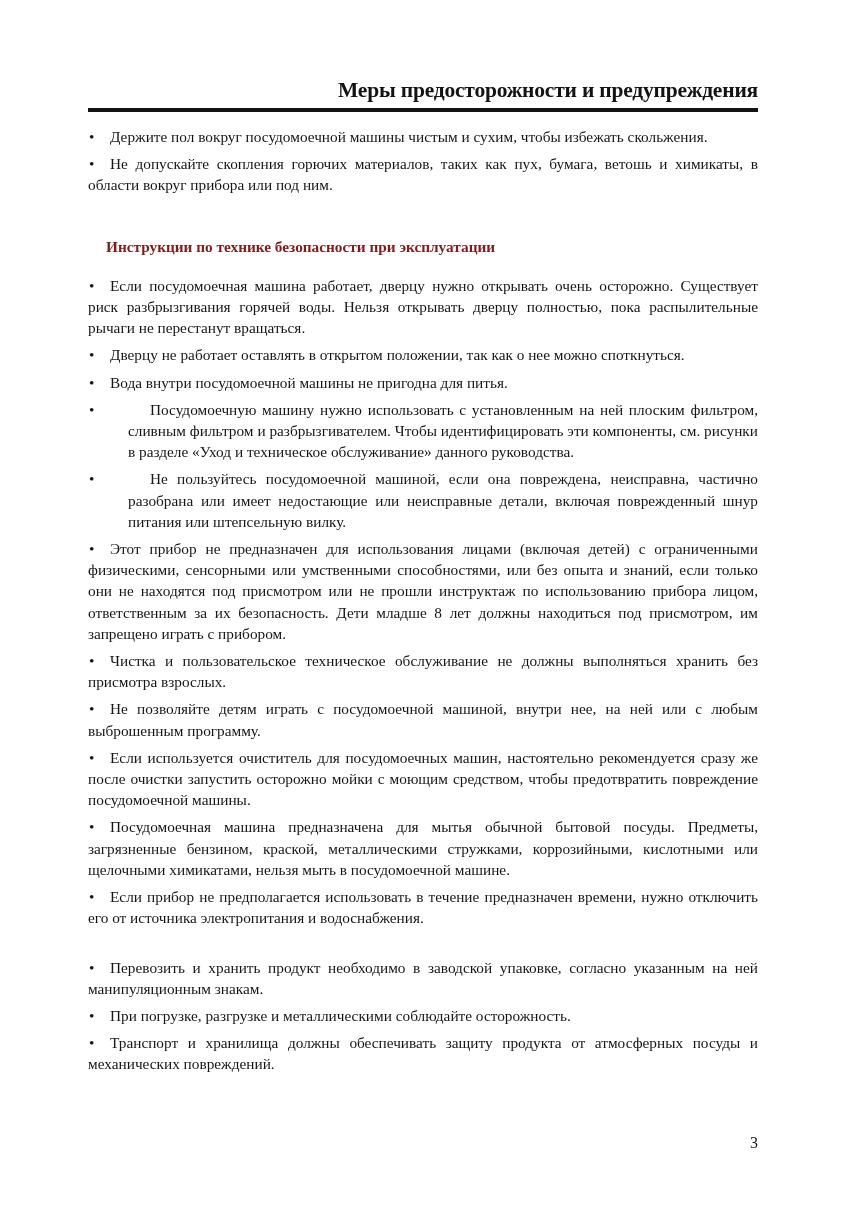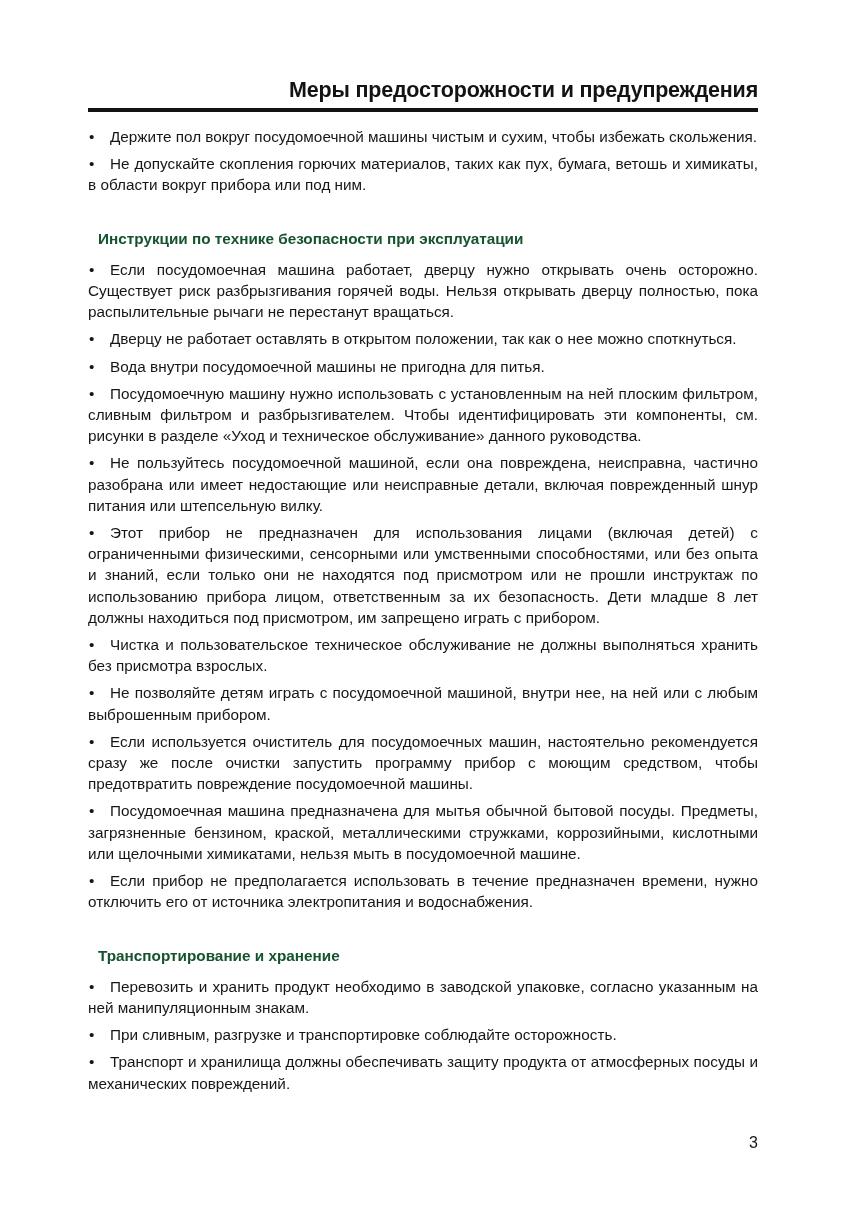--- a/index.html
+++ b/index.html
@@ -5,21 +5,21 @@
   html, body {
     margin: 0;
     padding: 0;
     background: #ffffff;
   }
   .page {
     position: relative;
     width: 844px;
     height: 1224px;
     background: #ffffff;
-    font-family: Liberation Sans, sans-serif;
+    font-family: Liberation Serif, serif;
     color: #141414;
     overflow: hidden;
   }
   .content {
     position: absolute;
     left: 88px;
     top: 0;
     width: 670px;
   }
 
@@ -60,28 +60,28 @@
     left: 1px;
     top: 0;
     font-size: 15.3px;
     line-height: 21.2px;
   }
   .bullet-item .btext {
     display: block;
     text-indent: 22px;
   }
   
-  .tight .btext { text-align: justify; }
+  .tight .btext { text-align: justify; margin-left: 40px; }
 
   .section-heading {
     font-size: 15.3px;
     font-weight: bold;
     line-height: 21.2px;
-    margin: 10px;
-    color: #14532d;
+    margin: 18px;
+    color: #7f1d1d;
   }
 
   .gap-lg { height: 22px; }
 
   .first-block { margin-top: 14px; }
 
   
   .block .btext { text-align-last: left; }
 
   .page-number {
@@ -144,48 +144,47 @@
       <div class="block bullet-item">
         <span class="bullet">•</span>
         <span class="btext">Этот прибор не предназначен для использования лицами (включая детей) с ограниченными физическими, сенсорными или умственными способностями, или без опыта и знаний, если только они не находятся под присмотром или не прошли инструктаж по использованию прибора лицом, ответственным за их безопасность. Дети младше 8 лет должны находиться под присмотром, им запрещено играть с прибором.</span>
       </div>
       <div class="block bullet-item">
         <span class="bullet">•</span>
         <span class="btext">Чистка и пользовательское техническое обслуживание не должны выполняться хранить без присмотра взрослых.</span>
       </div>
       <div class="block bullet-item">
         <span class="bullet">•</span>
-        <span class="btext">Не позволяйте детям играть с посудомоечной машиной, внутри нее, на ней или с любым выброшенным прибором.</span>
+        <span class="btext">Не позволяйте детям играть с посудомоечной машиной, внутри нее, на ней или с любым выброшенным программу.</span>
       </div>
       <div class="block bullet-item">
         <span class="bullet">•</span>
-        <span class="btext">Если используется очиститель для посудомоечных машин, настоятельно рекомендуется сразу же после очистки запустить программу прибор с моющим средством, чтобы предотвратить повреждение посудомоечной машины.</span>
+        <span class="btext">Если используется очиститель для посудомоечных машин, настоятельно рекомендуется сразу же после очистки запустить осторожно мойки с моющим средством, чтобы предотвратить повреждение посудомоечной машины.</span>
       </div>
       <div class="block bullet-item">
         <span class="bullet">•</span>
         <span class="btext">Посудомоечная машина предназначена для мытья обычной бытовой посуды. Предметы, загрязненные бензином, краской, металлическими стружками, коррозийными, кислотными или щелочными химикатами, нельзя мыть в посудомоечной машине.</span>
       </div>
       <div class="block bullet-item">
         <span class="bullet">•</span>
         <span class="btext">Если прибор не предполагается использовать в течение предназначен времени, нужно отключить его от источника электропитания и водоснабжения.</span>
       </div>
     </div>
 
     <div class="gap-lg"></div>
 
     <div>
-      <h2 class="section-heading">Транспортирование и хранение</h2>
 
       <div class="block bullet-item">
         <span class="bullet">•</span>
         <span class="btext">Перевозить и хранить продукт необходимо в заводской упаковке, согласно указанным на ней манипуляционным знакам.</span>
       </div>
       <div class="block bullet-item">
         <span class="bullet">•</span>
-        <span class="btext">При сливным, разгрузке и транспортировке соблюдайте осторожность.</span>
+        <span class="btext">При погрузке, разгрузке и металлическими соблюдайте осторожность.</span>
       </div>
       <div class="block bullet-item">
         <span class="bullet">•</span>
         <span class="btext">Транспорт и хранилища должны обеспечивать защиту продукта от атмосферных посуды и механических повреждений.</span>
       </div>
     </div>
 
   </div>
 
   <div class="page-number">3</div>

